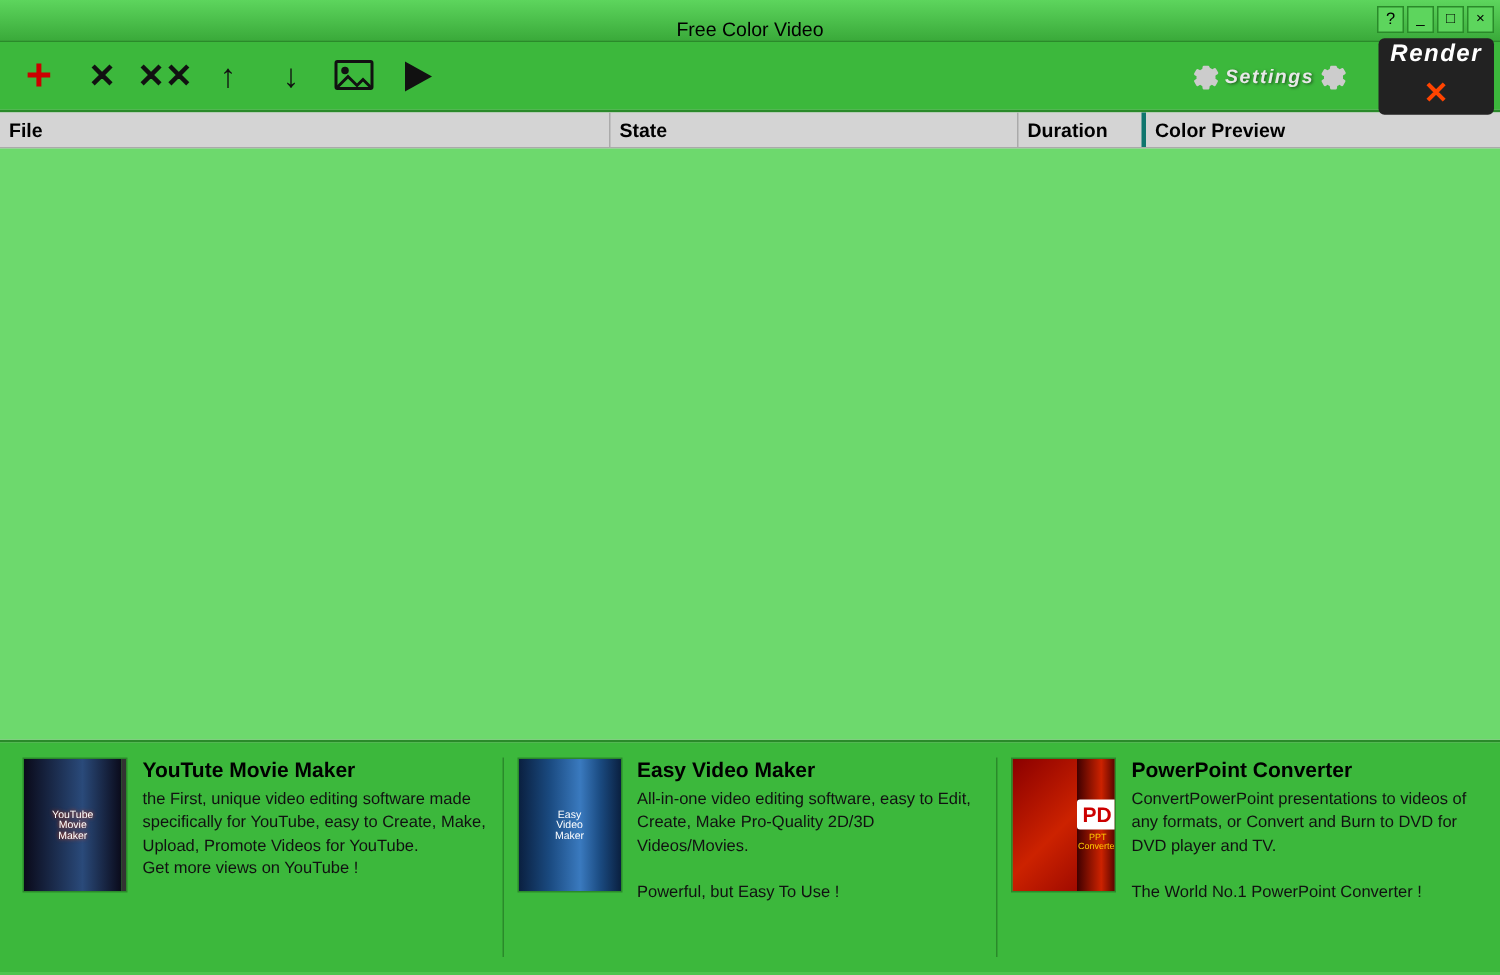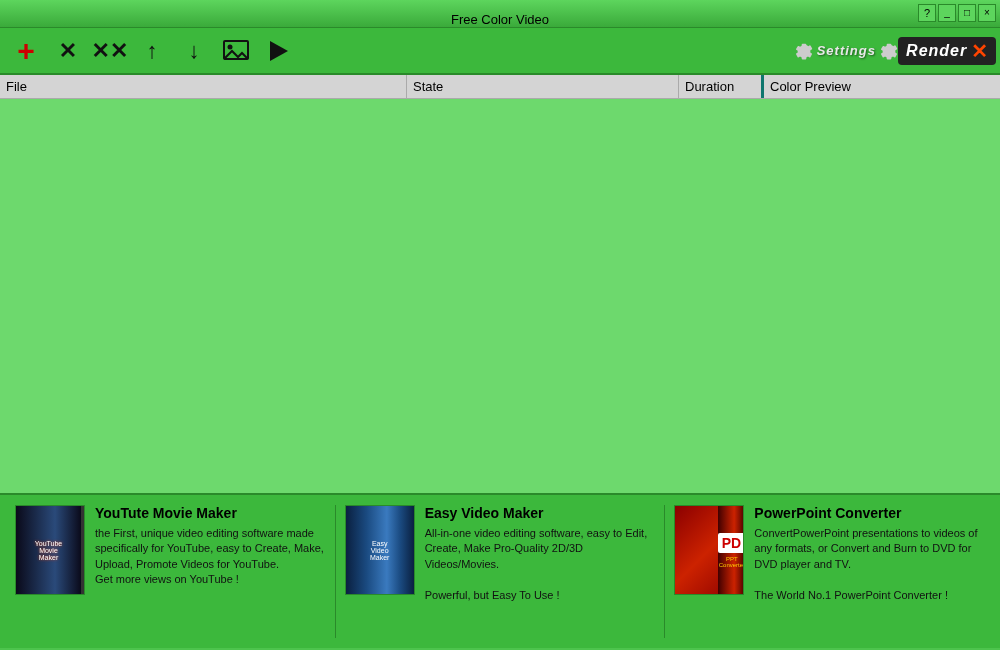--- a/index.html
+++ b/index.html
@@ -132,20 +132,21 @@
 
     
     #file-list-area {
       width: 100%;
       height: 422px;
       background: #ffffff;
       border-top: 2px solid #2a8a2a;
       border-bottom: 2px solid #2a8a2a;
       display: flex;
       flex-direction: column;
+      font-weight: bold;
     }
     #list-header {
       display: flex;
       background: #d4d4d4;
       border-bottom: 1px solid #aaa;
       height: 24px;
       align-items: center;
     }
     .col-file {
       width: 407px;
@@ -353,21 +354,21 @@
       <svg class="gear-svg" viewBox="0 0 24 24" fill="#ccc">
         <path d="M12 15a3 3 0 1 0 0-6 3 3 0 0 0 0 6zm7.07-3.94l1.35-.78a1 1 0 0 0 .36-1.37l-1.5-2.6a1 1 0 0 0-1.37-.37l-1.4.81a7.07 7.07 0 0 0-1.57-.91L14.5 5a1 1 0 0 0-1-.87h-3a1 1 0 0 0-1 .87l-.22 1.56c-.56.23-1.08.54-1.57.91l-1.4-.81a1 1 0 0 0-1.37.37l-1.5 2.6a1 1 0 0 0 .36 1.37l1.35.78c-.05.32-.08.64-.08.97s.03.65.08.97l-1.35.78a1 1 0 0 0-.36 1.37l1.5 2.6a1 1 0 0 0 1.37.37l1.4-.81c.49.37 1.01.68 1.57.91l.22 1.56a1 1 0 0 0 1 .87h3a1 1 0 0 0 1-.87l.22-1.56c.56-.23 1.08-.54 1.57-.91l1.4.81a1 1 0 0 0 1.37-.37l1.5-2.6a1 1 0 0 0-.36-1.37l-1.35-.78c.05-.32.08-.64.08-.97s-.03-.65-.08-.97z"></path>
       </svg>
       <span class="settings-label">Settings</span>
       <svg class="gear-svg" viewBox="0 0 24 24" fill="#ccc">
         <path d="M12 15a3 3 0 1 0 0-6 3 3 0 0 0 0 6zm7.07-3.94l1.35-.78a1 1 0 0 0 .36-1.37l-1.5-2.6a1 1 0 0 0-1.37-.37l-1.4.81a7.07 7.07 0 0 0-1.57-.91L14.5 5a1 1 0 0 0-1-.87h-3a1 1 0 0 0-1 .87l-.22 1.56c-.56.23-1.08.54-1.57.91l-1.4-.81a1 1 0 0 0-1.37.37l-1.5 2.6a1 1 0 0 0 .36 1.37l1.35.78c-.05.32-.08.64-.08.97s.03.65.08.97l-1.35.78a1 1 0 0 0-.36 1.37l1.5 2.6a1 1 0 0 0 1.37.37l1.4-.81c.49.37 1.01.68 1.57.91l.22 1.56a1 1 0 0 0 1 .87h3a1 1 0 0 0 1-.87l.22-1.56c.56-.23 1.08-.54 1.57-.91l1.4.81a1 1 0 0 0 1.37-.37l1.5-2.6a1 1 0 0 0-.36-1.37l-1.35-.78c.05-.32.08-.64.08-.97s-.03-.65-.08-.97z"></path>
       </svg>
     </div>
   </div>
 
-  <div class="render-btn" style="right:4px;">
+  <div class="render-btn" style="right:4px;flex-direction:column;">
     <span class="render-label">Render</span>
     <span class="render-x">✕</span>
   </div>
 </div>
 
 <div id="file-list-area">
   <div id="list-header">
     <div class="col-file">File</div>
     <div class="col-state">State</div>
     <div class="col-duration">Duration</div>

